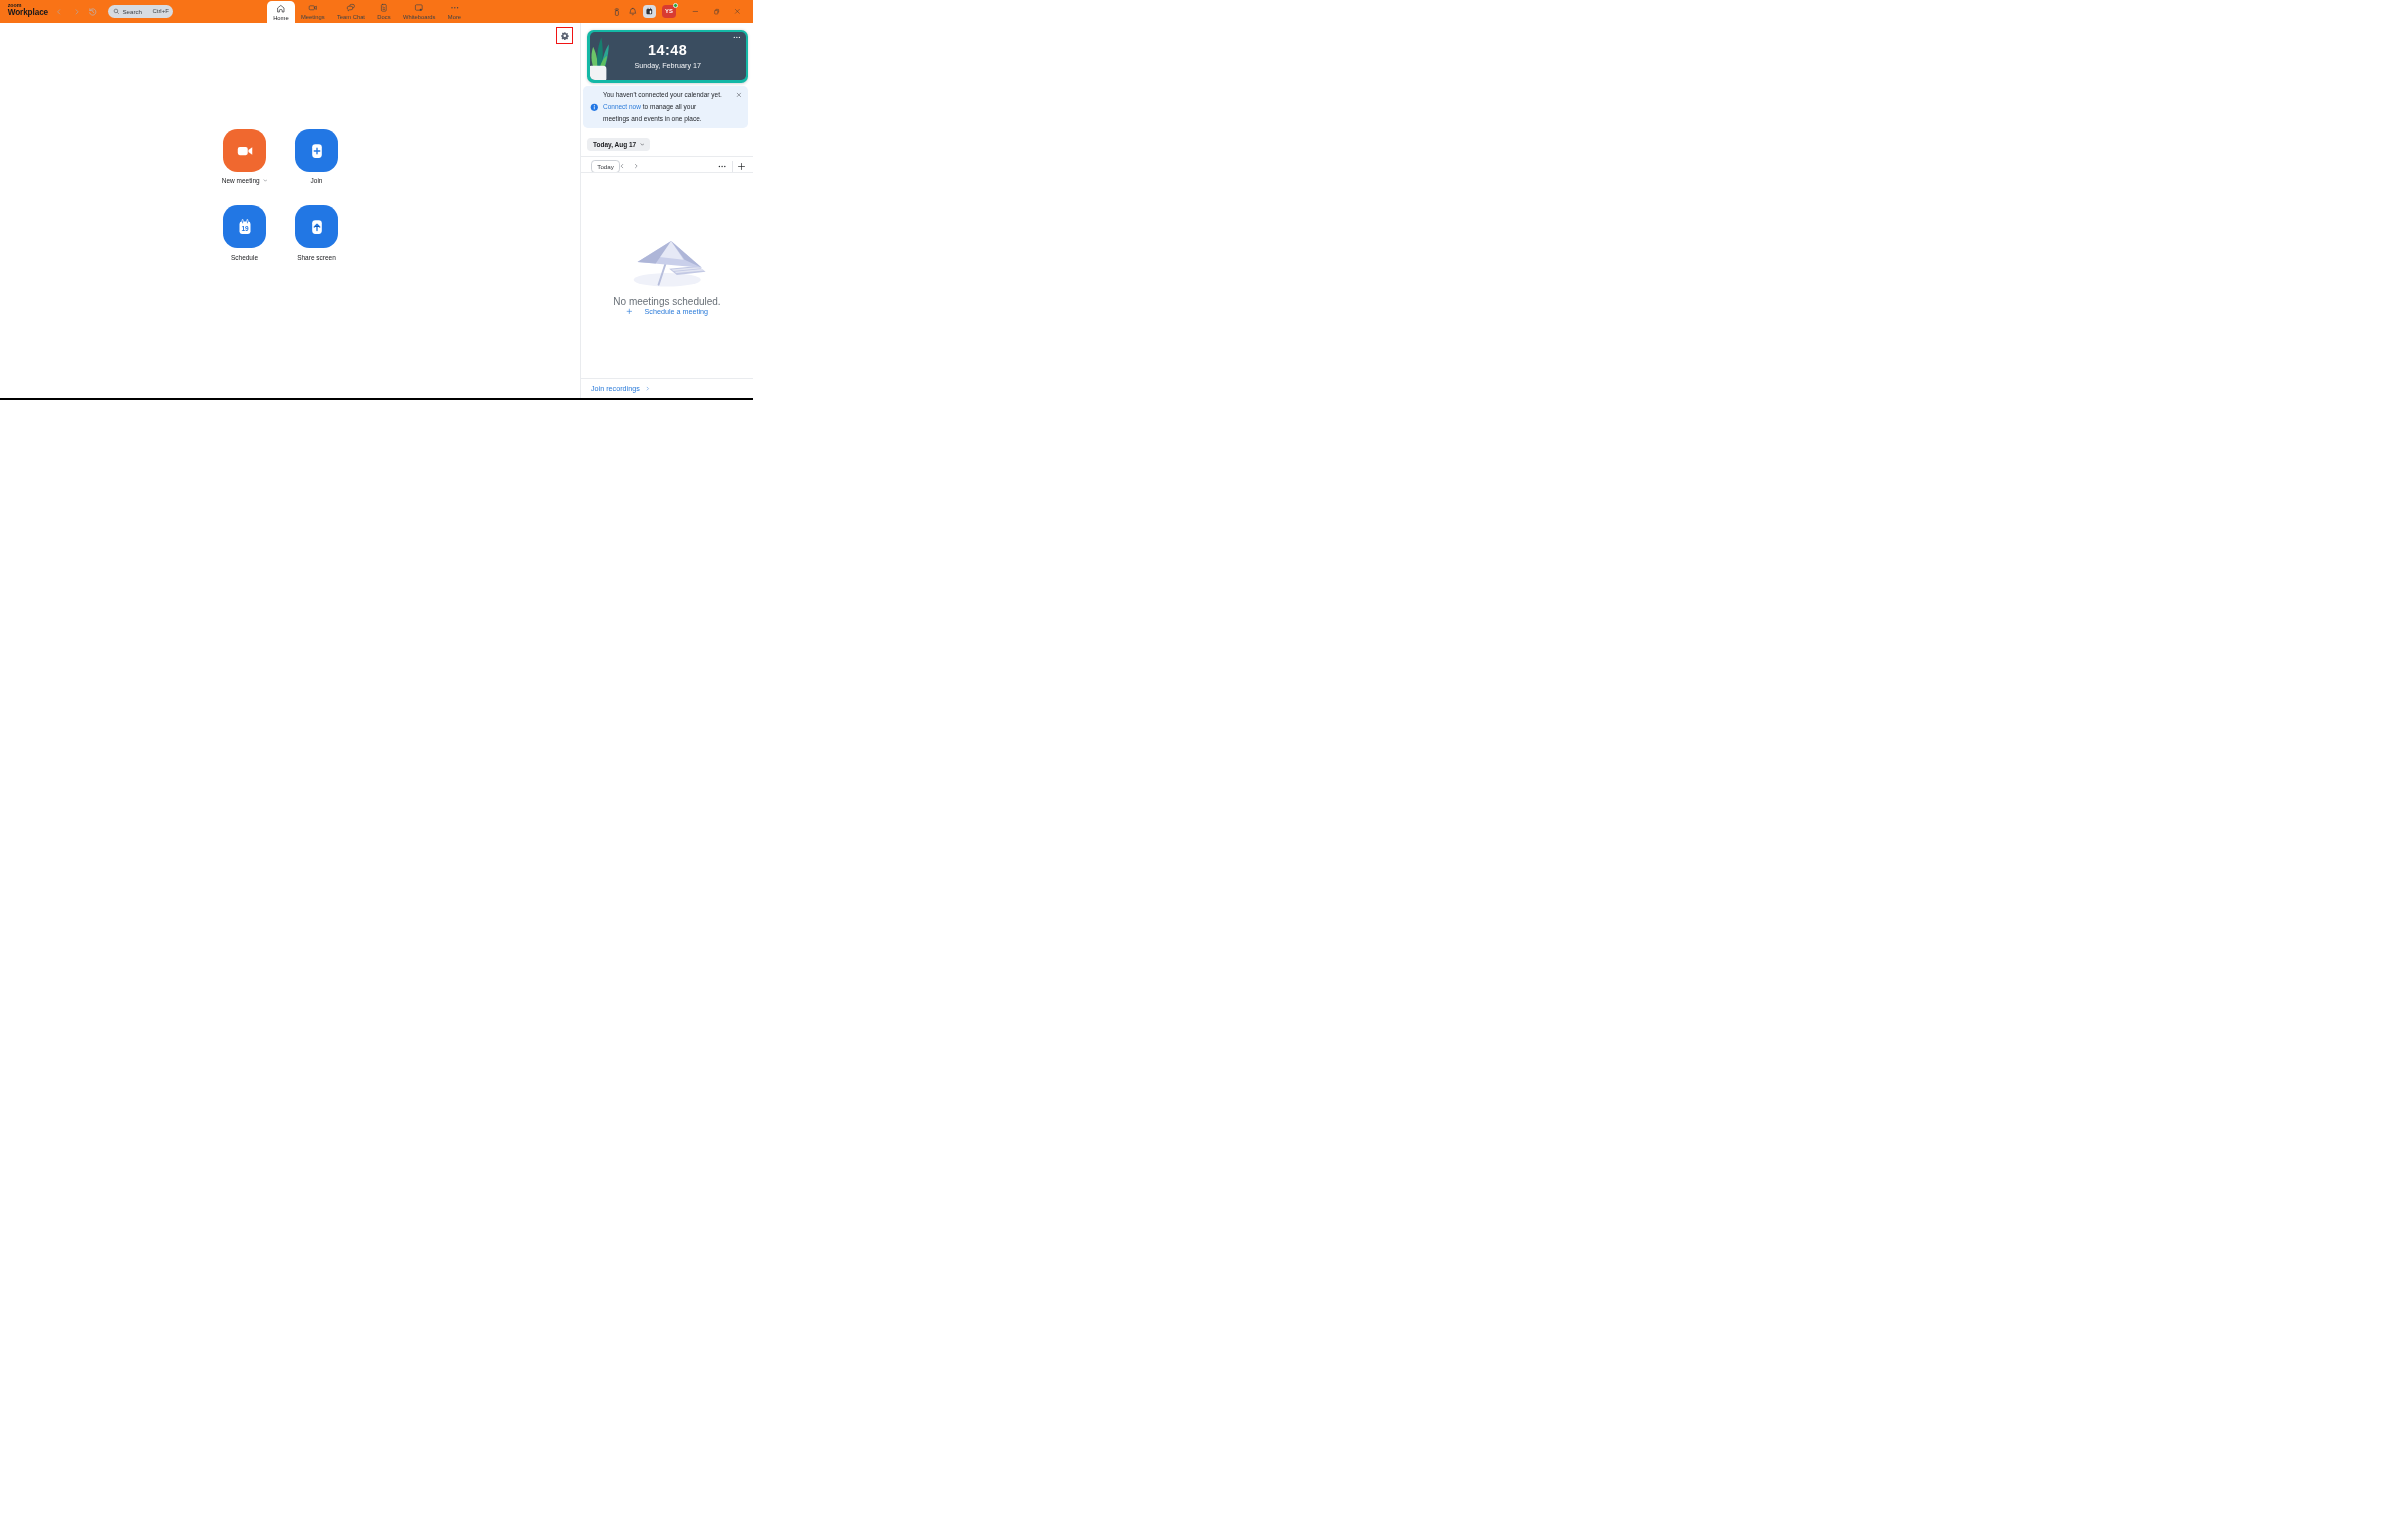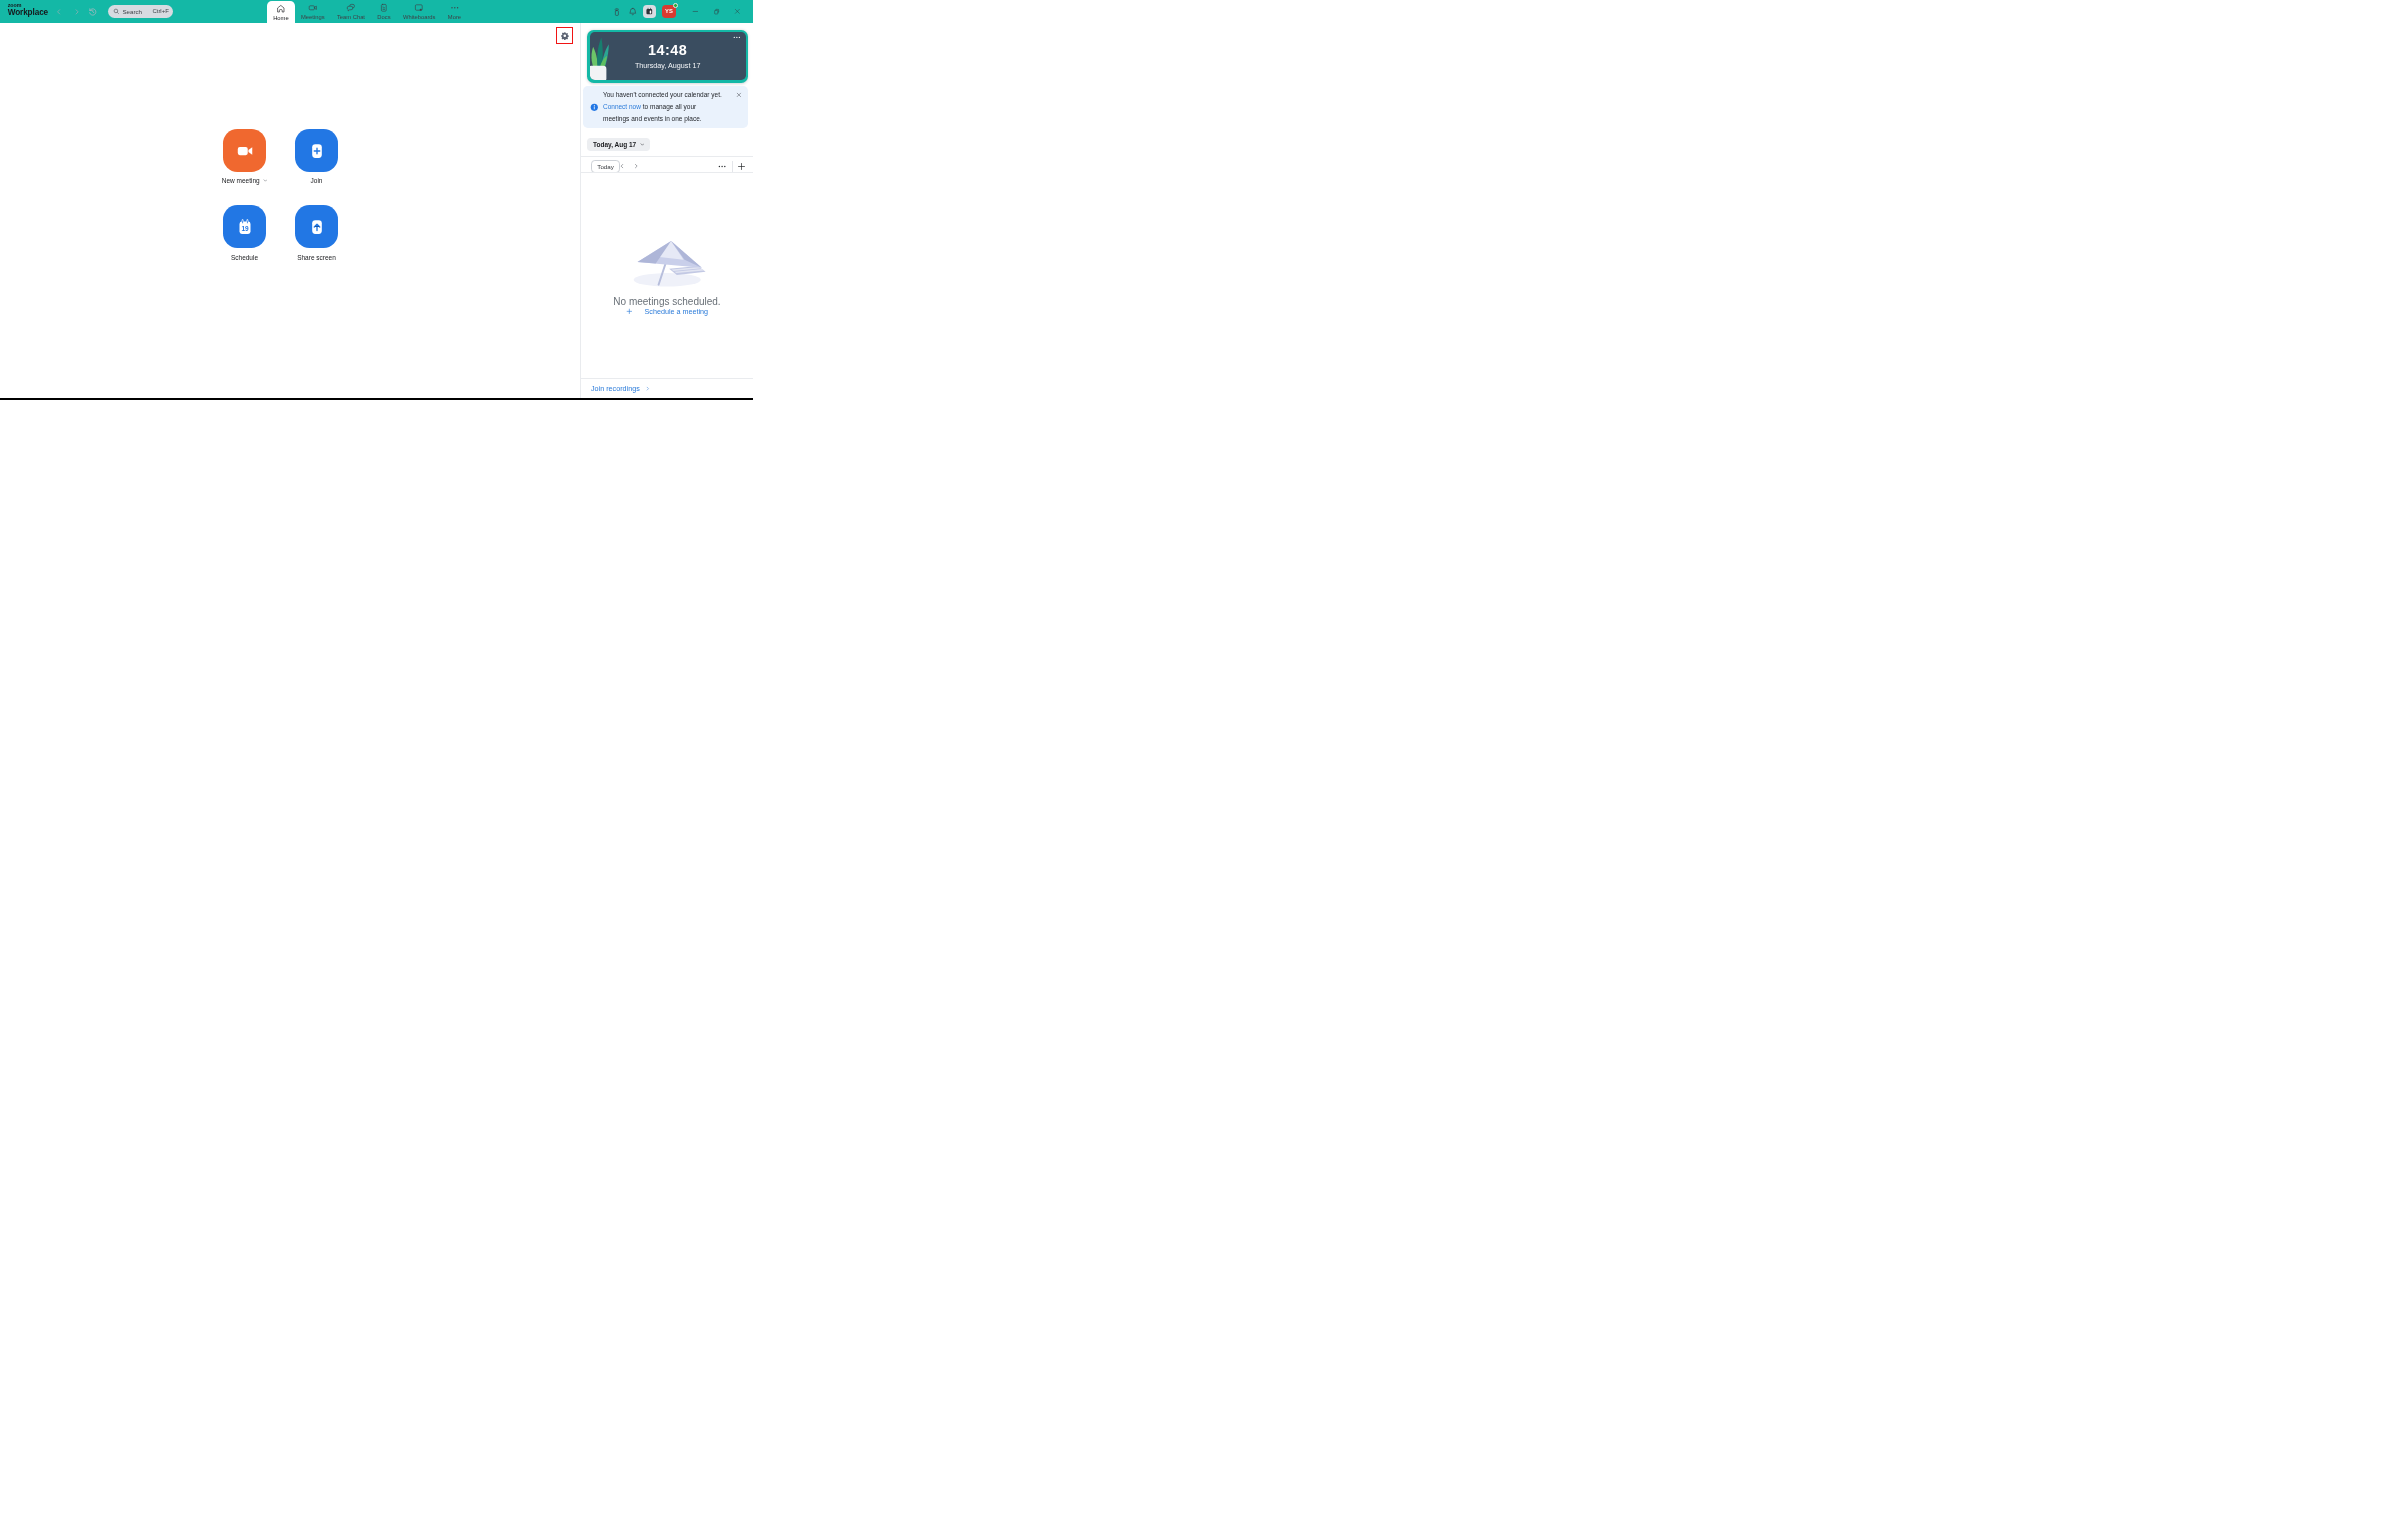--- a/index.html
+++ b/index.html
@@ -1,21 +1,21 @@
 <!DOCTYPE html>
 <html style="font-size:7.7px"><head>
 <meta charset="utf-8">
 <style>
   * { margin:0; padding:0; box-sizing:border-box; }
   html,body { width:753px; height:400px; }
   body { position:relative; font-family:"Liberation Sans","DejaVu Sans",sans-serif; background:#fff; overflow:hidden; }
   svg { display:block; }
 
   
-  .topbar { position:absolute; left:0; top:0; width:100%; height:23px; background:#14b8a6; }
+  .topbar { position:absolute; left:0; top:0; width:100%; height:23px; background:#f97316; }
   .logo { position:absolute; left:7.7px; top:2.9px; color:#17181C; line-height:1; cursor:default; }
   .logo .l1 { display:block; font-size:5.3px; font-weight:bold; margin-bottom:1px; }
   .logo .l2 { display:block; font-size:8.2px; font-weight:bold; letter-spacing:-0.1px; }
   .navbtn { position:absolute; top:6.7px; width:9.6px; height:9.6px; display:flex; align-items:center; justify-content:center; color:#A9ADB5; }
   .nav-back { left:54px; } .nav-fwd { left:72px; } .nav-hist { left:88px; color:#B6BAC2; }
   .search { position:absolute; left:108px; top:4.8px; width:65px; height:13.4px; border-radius:7.2px; background:#D7DBE1; display:flex; align-items:center; padding:0 4.8px; color:#3E4248; }
   .search svg { flex:none; margin-right:2.9px; }
   .search input { border:0; background:none; outline:none; width:30px; font-size:6.2px; color:#3E4248; font-family:inherit; }
   .search input::placeholder { color:#3E4248; opacity:1; }
   .shortcut { font-size:6px; margin-left:auto; }
@@ -278,21 +278,21 @@
   <div class="clock-card">
     <div class="clock-inner">
       <svg class="plant" width="25" height="48" viewBox="0 0 70 150" preserveAspectRatio="xMinYMax meet">
         <path d="M24 132 C4 108 0 74 10 44 C22 68 26 100 28 132 Z" fill="#6CC468"></path>
         <path d="M28 132 C18 92 22 48 36 14 C44 58 40 100 33 132 Z" fill="#177E6E"></path>
         <path d="M33 132 C36 92 46 56 60 36 C58 80 47 114 37 132 Z" fill="#2AA593"></path>
         <path d="M31 132 C28 108 36 86 54 72 C50 102 41 124 34 132 Z" fill="#5FBE60"></path>
         <rect x="-6" y="104" width="58" height="50" rx="10" fill="#F2F3F5"></rect>
       </svg>
       <div class="clock-time">14:48</div>
-      <div class="clock-date">Thursday, August 17</div>
+      <div class="clock-date">Sunday, February 17</div>
       <div class="clock-menu">
         <svg width="7.7" height="2.9" viewBox="0 0 24 8" fill="#fff">
             <circle cx="4" cy="4" r="2"></circle>
             <circle cx="12" cy="4" r="2"></circle>
             <circle cx="20" cy="4" r="2"></circle>
           </svg>
       </div>
     </div>
   </div>
 

